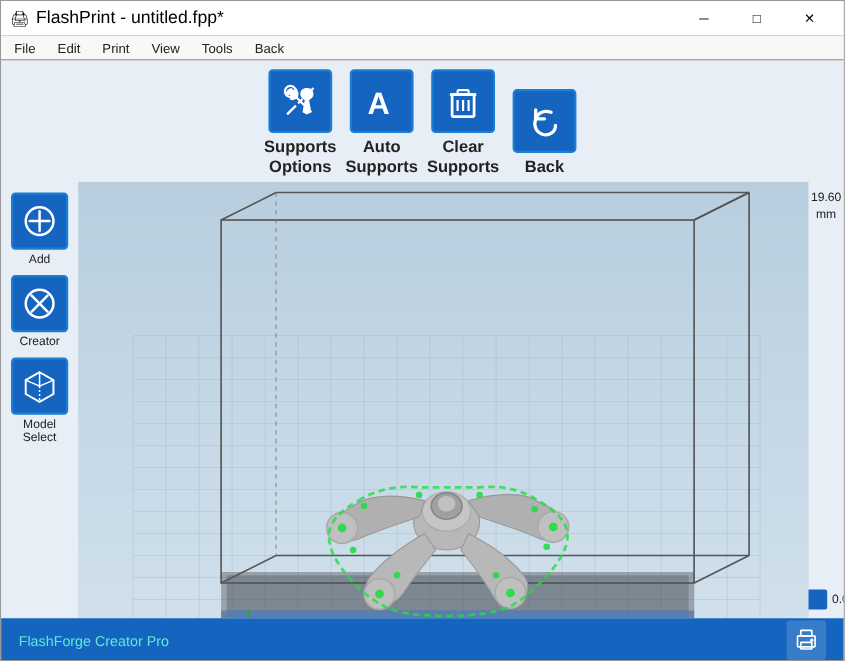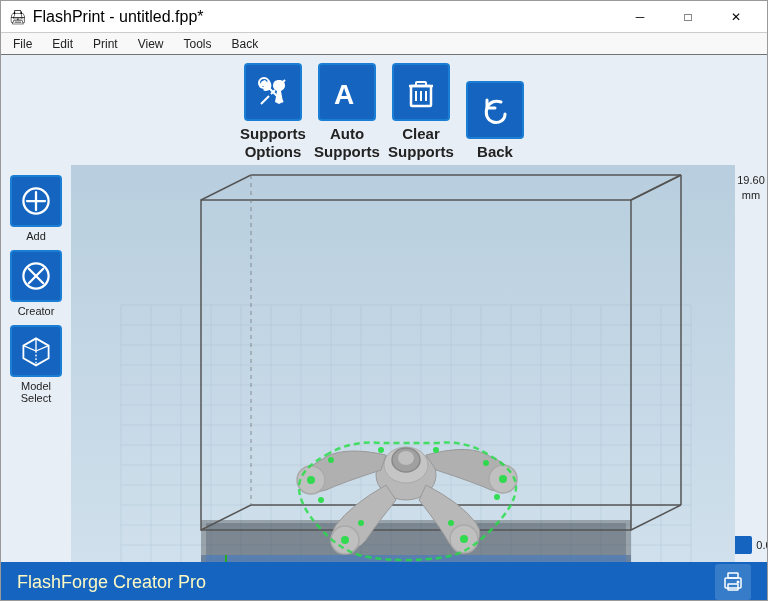--- a/index.html
+++ b/index.html
@@ -197,22 +197,22 @@
     
     #bottombar {
       height: 40px;
       background: #1565c0;
       display: flex;
       align-items: center;
       justify-content: space-between;
       padding: 0 16px;
     }
     #bottombar-title {
-      font-size: 18px;
-      color: #fef9c3;
+      font-size: 13px;
+      color: #5eead4;
       font-weight: 500;
     }
     #bottombar-icon {
       width: 36px;
       height: 36px;
       background: rgba(255,255,255,0.15);
       border-radius: 3px;
       display: flex;
       align-items: center;
       justify-content: center;

